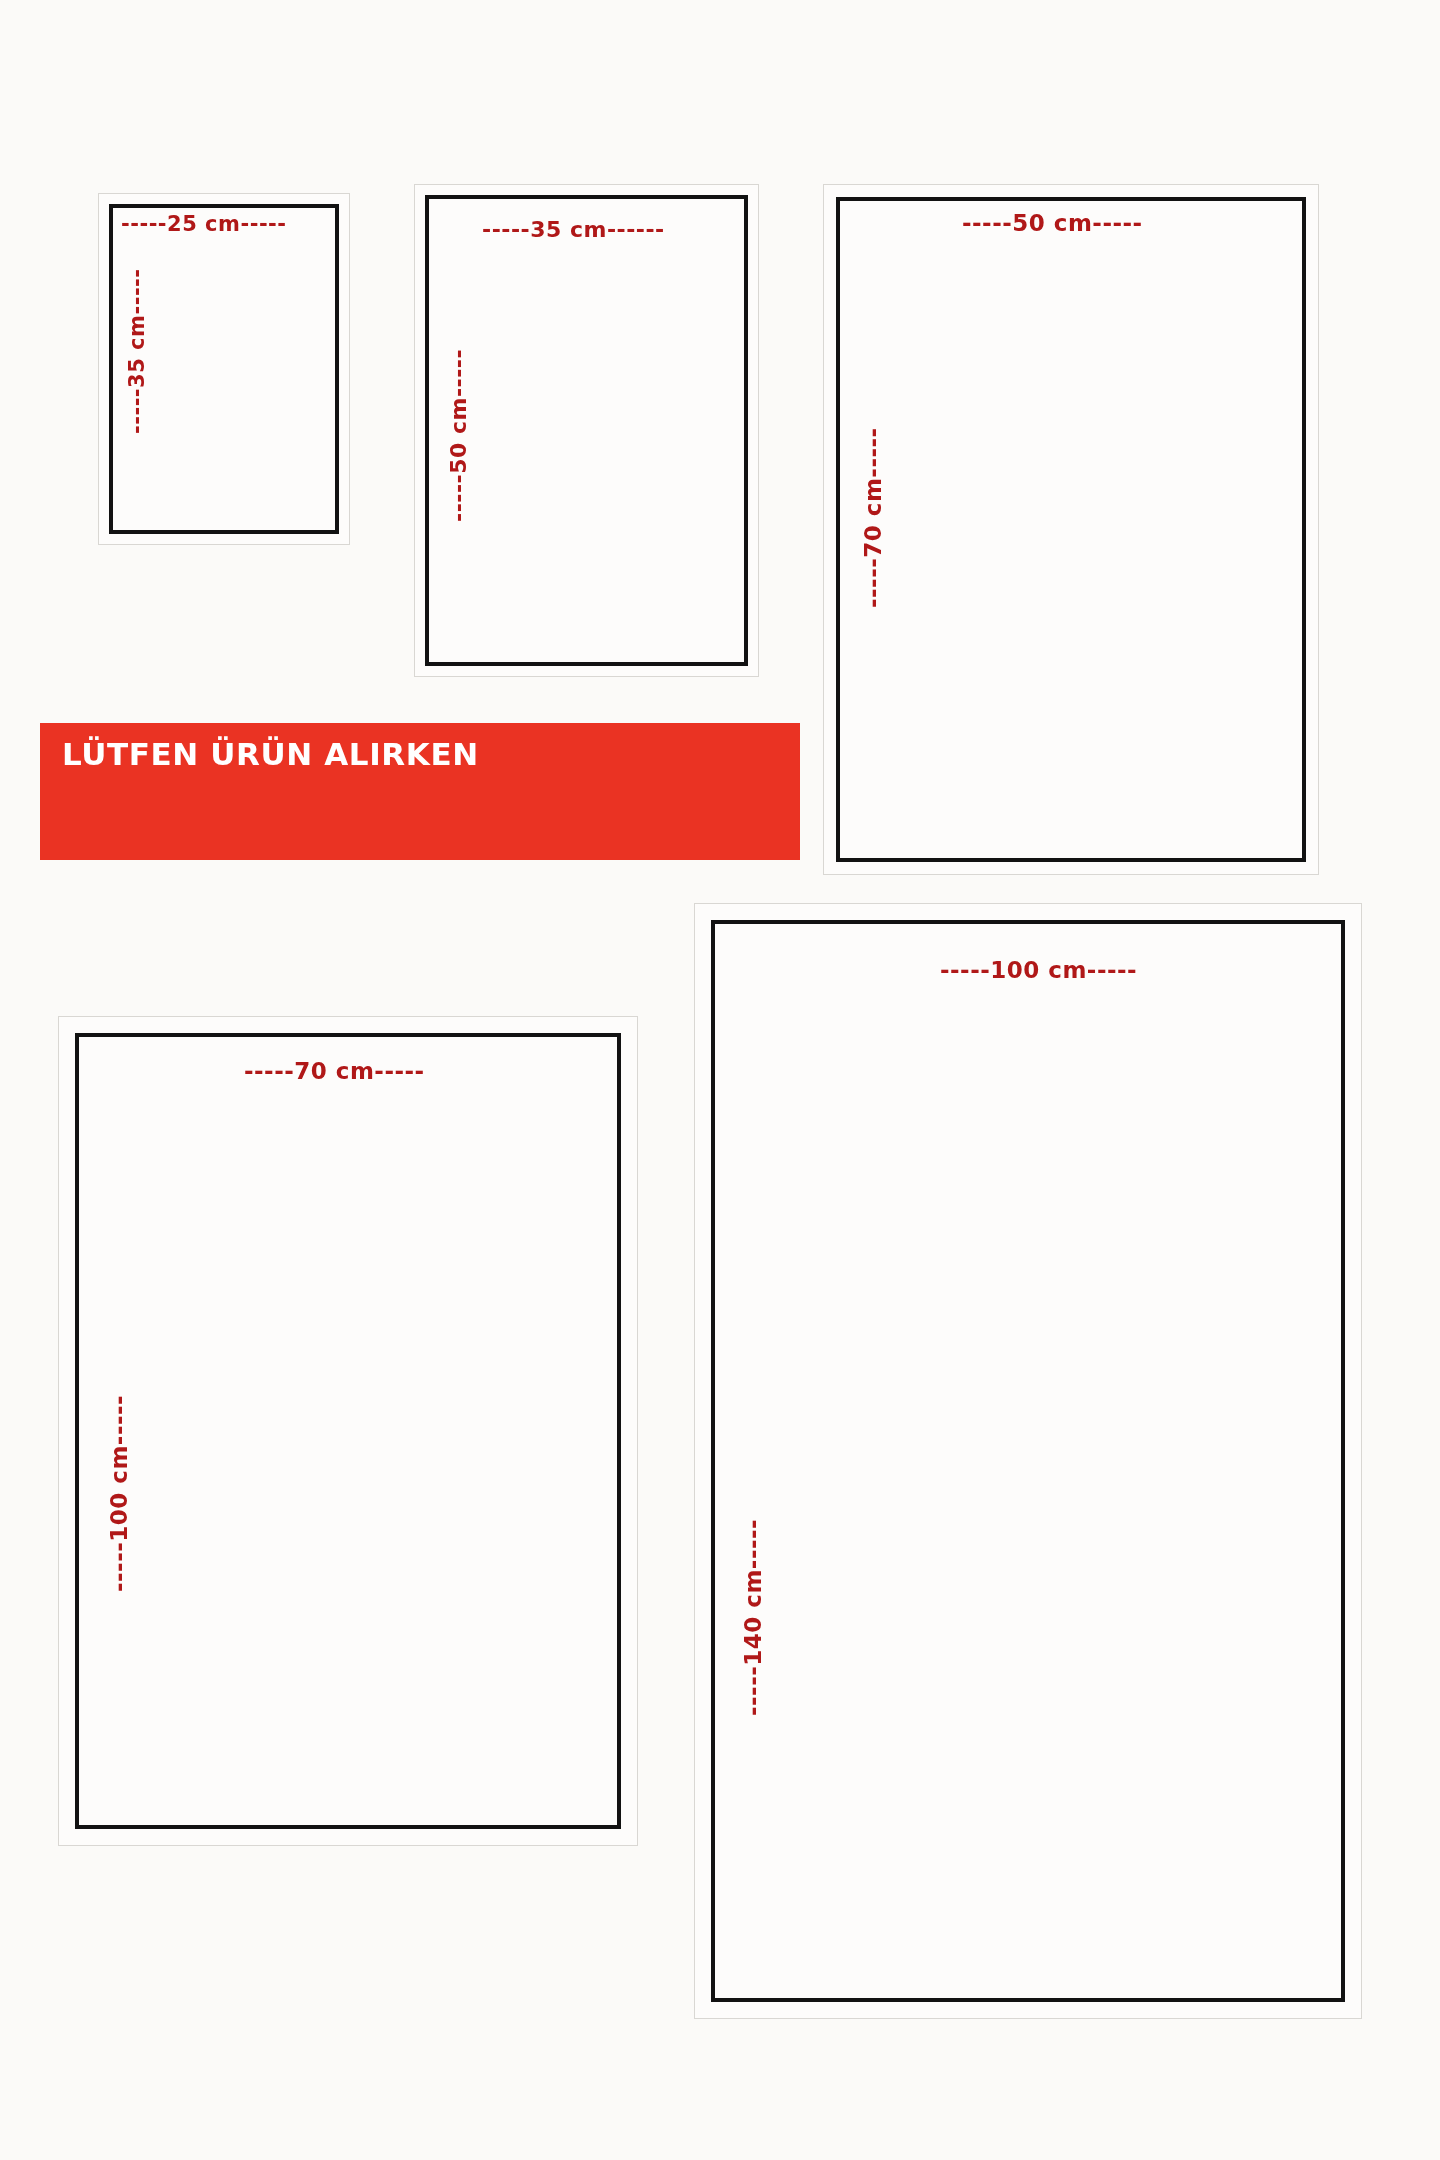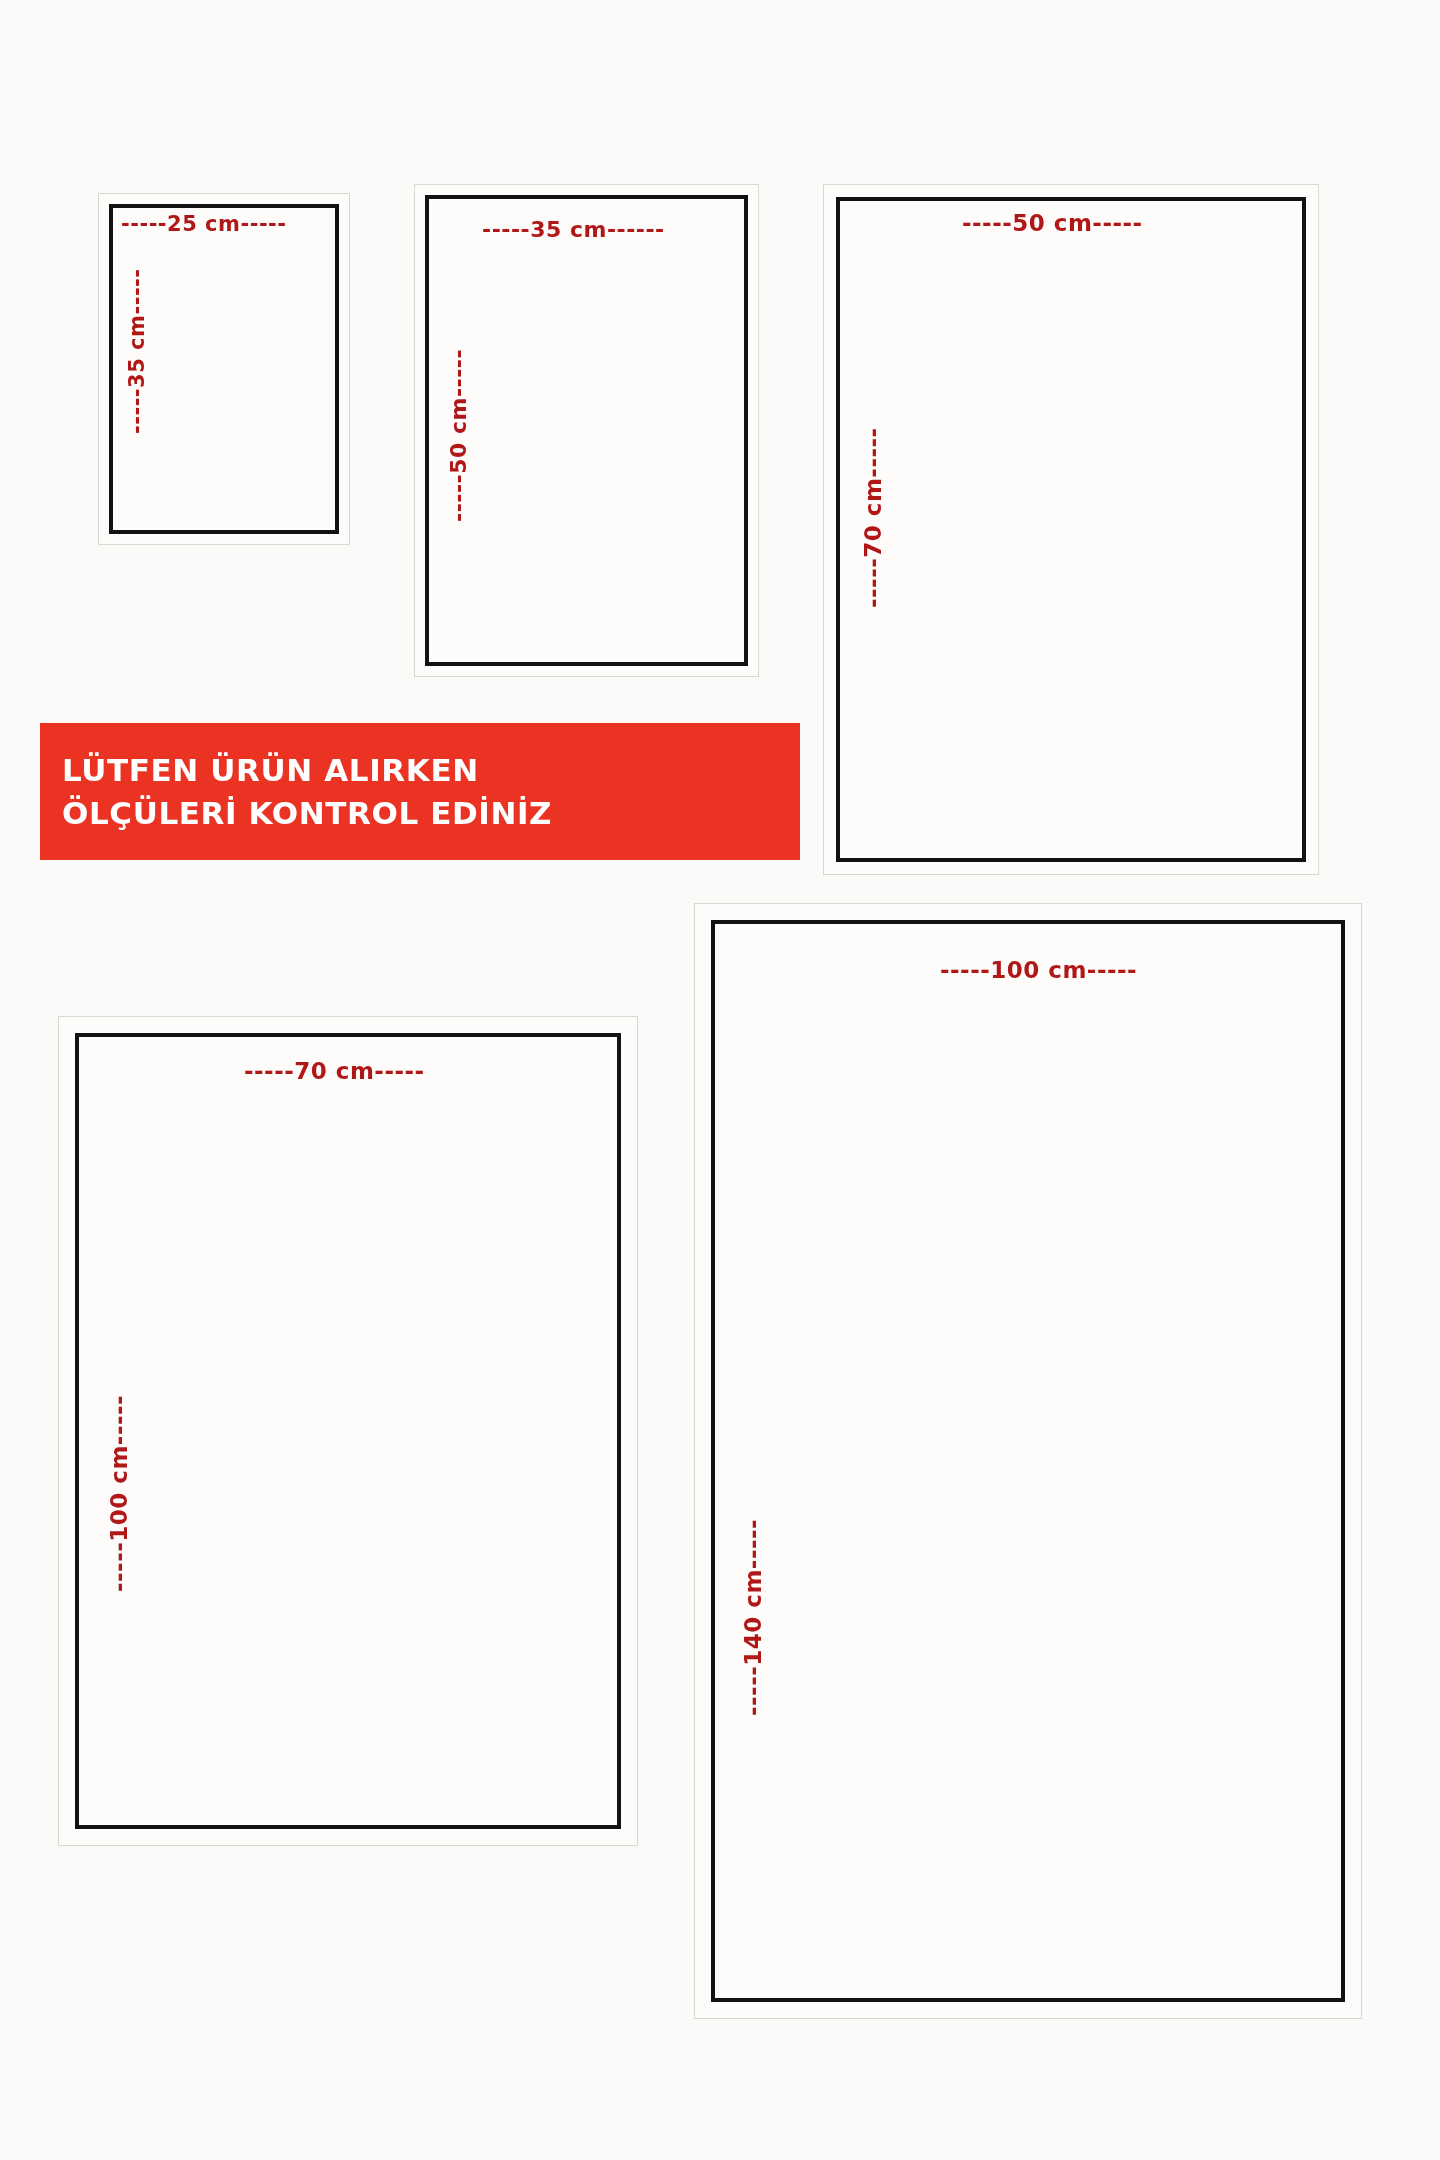--- a/index.html
+++ b/index.html
@@ -54,21 +54,21 @@
   }
 
   
   .banner {
     position: absolute;
     background: #ea3323;
     color: #ffffff;
     box-sizing: border-box;
     display: flex;
     flex-direction: column;
-    justify-content: center;
+    justify-content: space-between;
     padding: 10px 22px;
   }
   .banner .line {
     font-weight: bold;
     font-size: 31px;
     letter-spacing: 0.6px;
     line-height: 1.38;
     font-family: "DejaVu Sans", sans-serif;
     white-space: nowrap;
   }
@@ -103,16 +103,15 @@
   </div>
 
   <div class="frame" style="left:694px; top:903px; width:668px; height:1116px;">
     <div class="inner" style="left:16px; top:16px; right:16px; bottom:16px;"></div>
     <div class="dim dim-h" style="left:245px; top:53px; font-size:23px;">-----100 cm-----</div>
     <div class="dim dim-v" style="left:45px; top:812px; font-size:23px;">-----140 cm-----</div>
   </div>
 
   <div class="banner" style="left:40px; top:723px; width:760px; height:137px;">
     <div class="line">LÜTFEN ÜRÜN ALIRKEN</div>
-    <div class="line">ÖLÇÜLERİ KONTROL EDİNİZ</div>
   </div>
 
 </div>
 
 </body></html>

